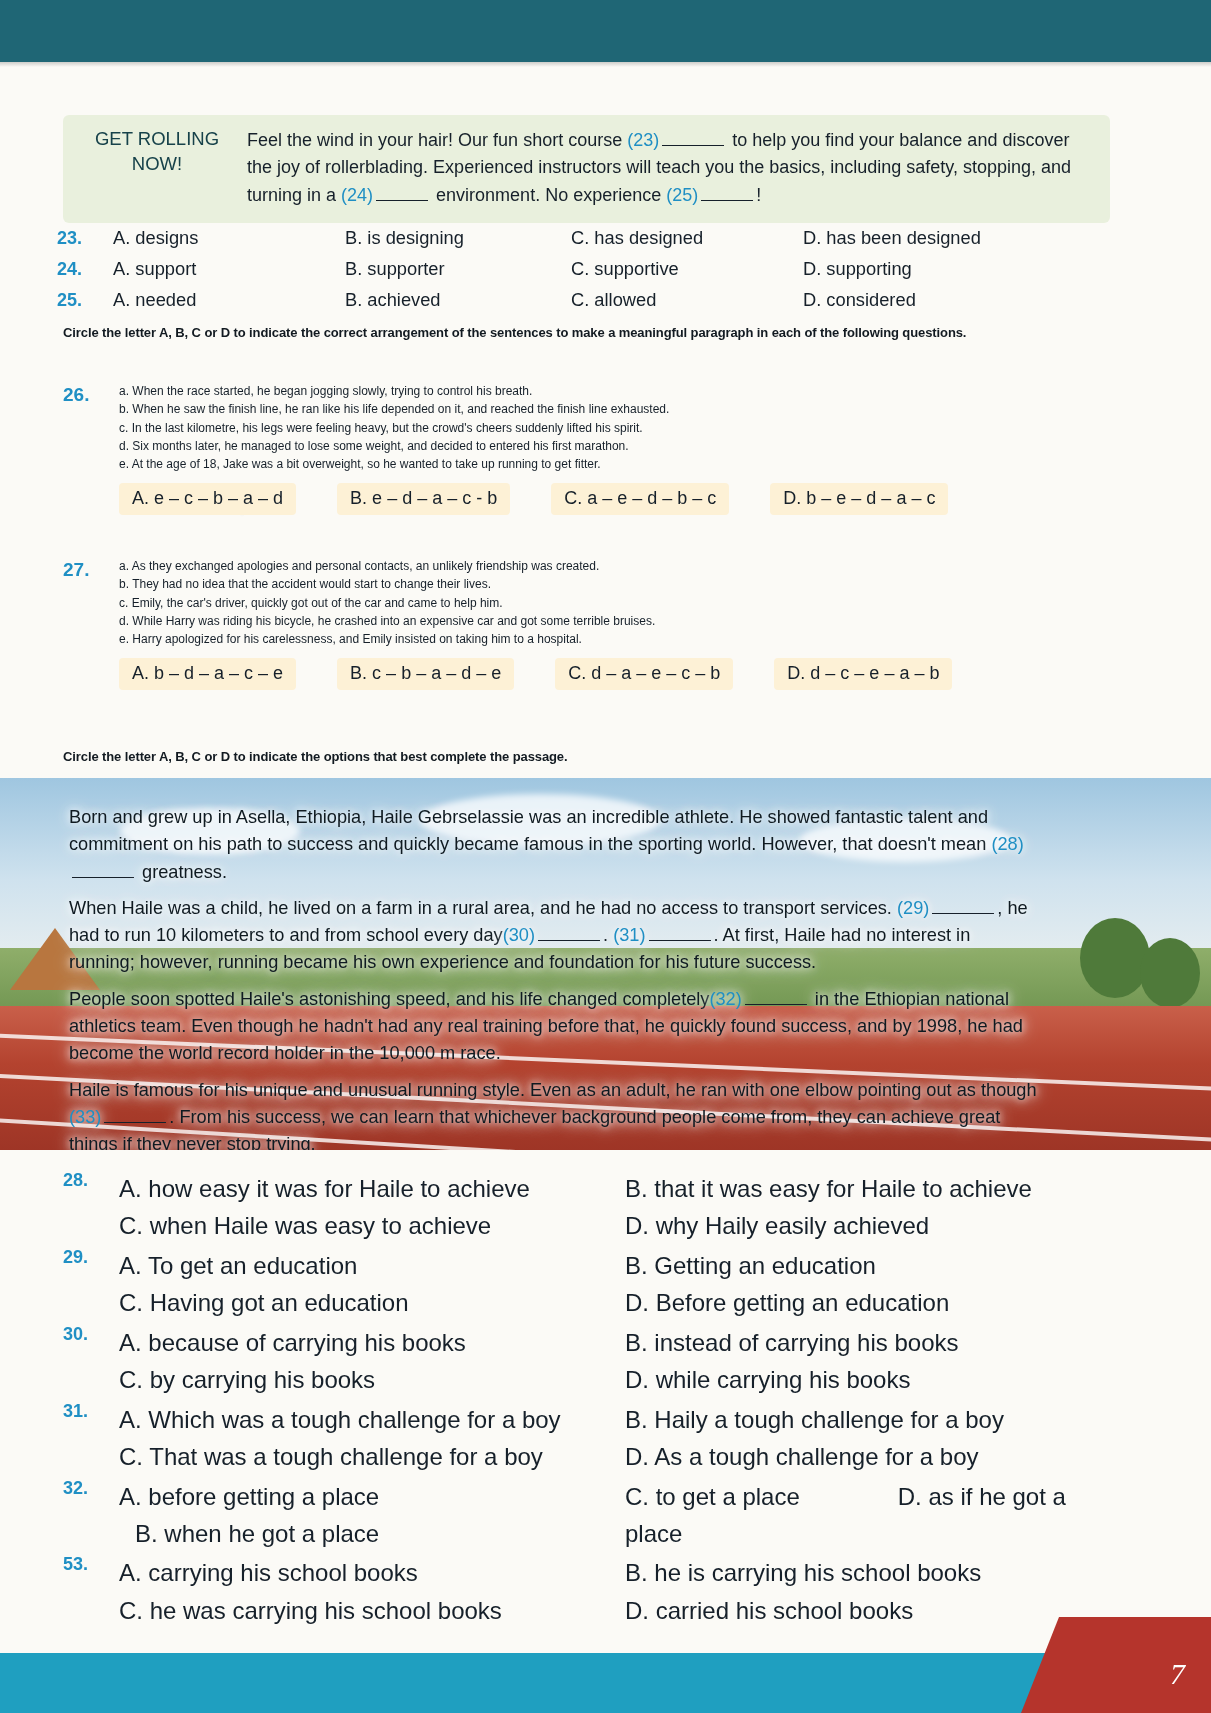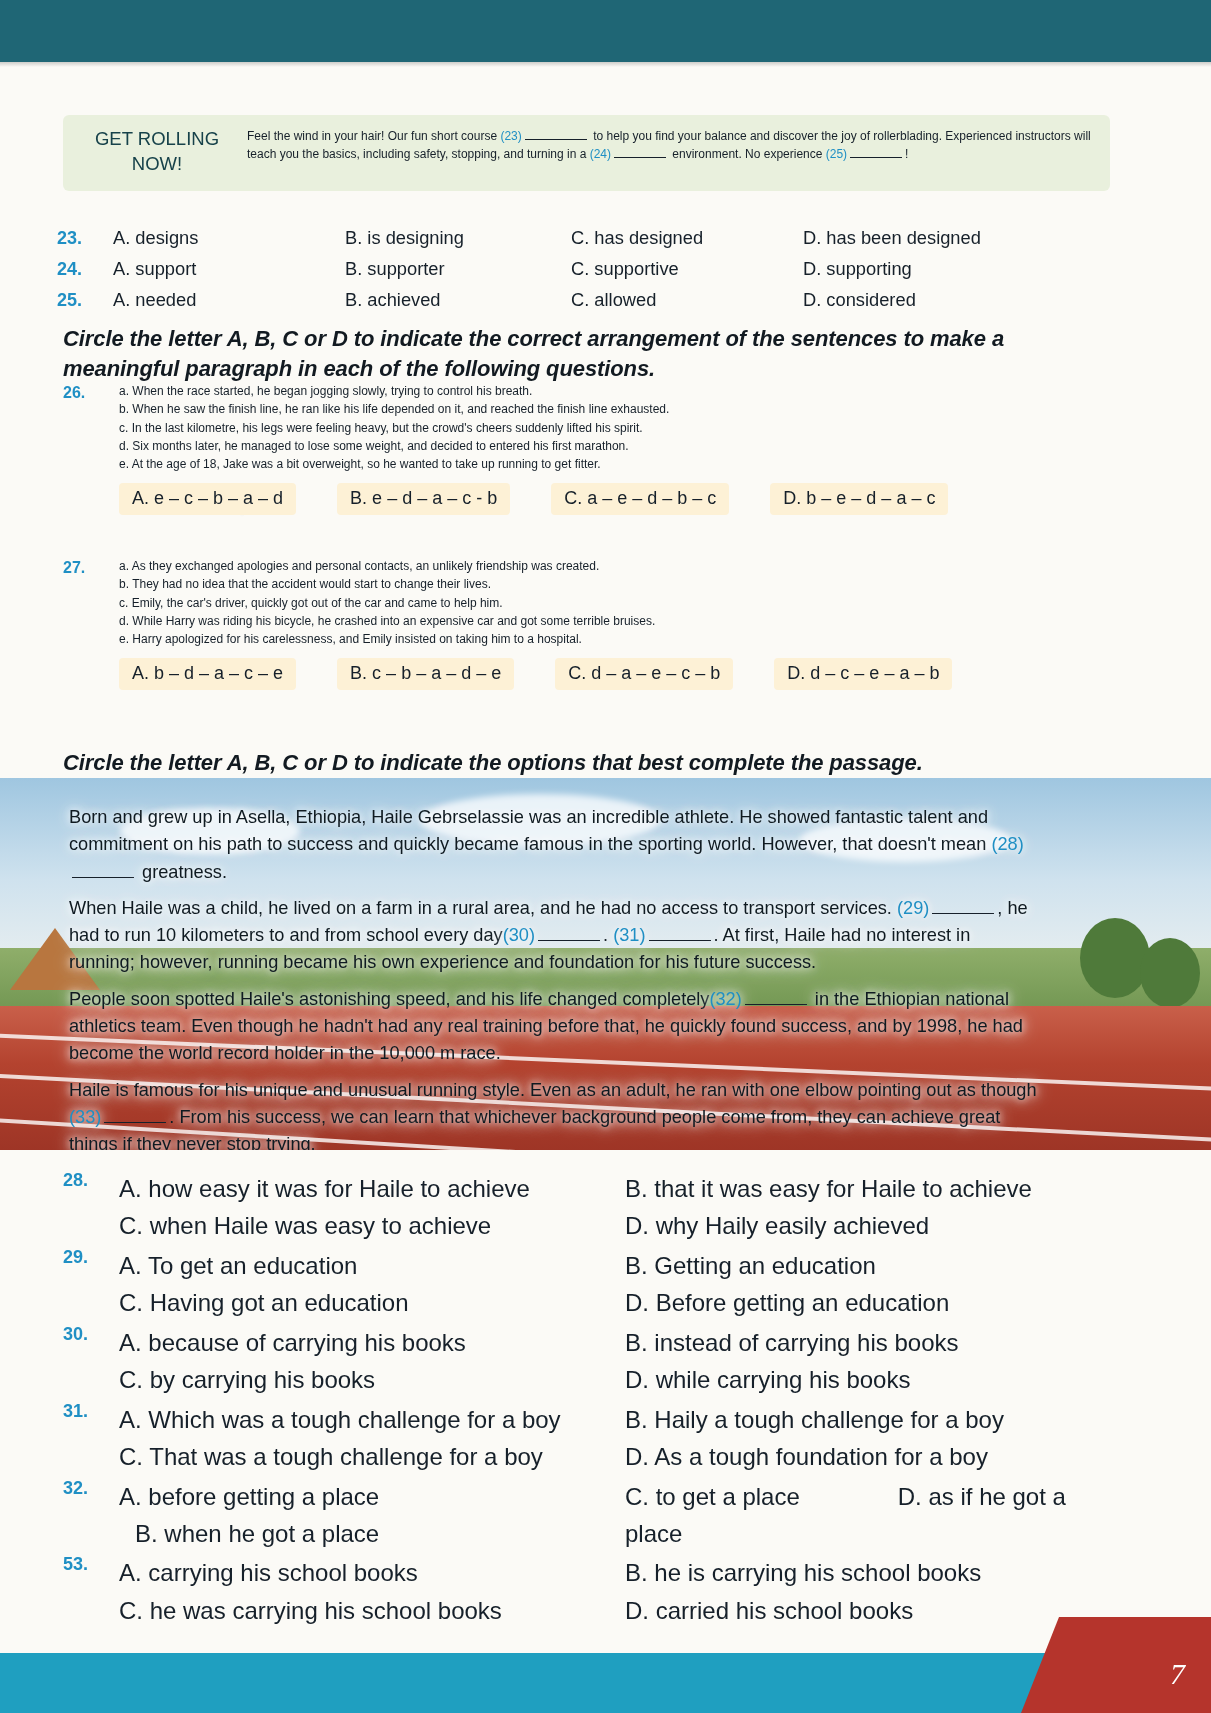--- a/index.html
+++ b/index.html
@@ -86,21 +86,21 @@
     align-items: center;
     justify-content: center;
     text-align: center;
     font-size: 18.5px;
     color: #17424a;
     line-height: 1.35;
     font-family: "Liberation Sans", sans-serif;
   }
   .cloze-text {
     flex: 1;
-    font-size: 12px;
+    font-size: 18px;
     line-height: 1.52;
     color: #16202a;
     padding-left: 10px;
   }
   .qn { color: #1f8fc4; }
   .blank {
     display: inline-block;
     width: 62px;
     border-bottom: 1.6px solid #16202a;
     height: 0.95em;
@@ -127,39 +127,38 @@
   .opt-row .o { }
   .opt-row .o1 { width: 232px; }
   .opt-row .o2 { width: 226px; }
   .opt-row .o3 { width: 232px; }
   .opt-row .o4 { width: 240px; }
 
   .instr {
     position: absolute;
     left: 63px;
     width: 1050px;
-    font-size: 22px;
+    font-size: 13px;
     font-weight: bold;
     color: #121a21;
     line-height: 1.35;
     letter-spacing: -0.1px;
-    font-style: italic;
   }
   .instr-1 { top: 262px; }
   .instr-2 { top: 686px; }
 
   .q-block { position: absolute; left: 63px; width: 1060px; }
   .q-26 { top: 320px; }
   .q-27 { top: 495px; }
   .q-block .q-num {
     position: absolute;
     left: 0; top: 2px;
     color: #1f8fc4;
     font-weight: bold;
-    font-size: 16px;
+    font-size: 19px;
     width: 56px;
   }
   .q-lines { margin-left: 56px; }
   .q-line {
     font-size: 12px;
     line-height: 1.53;
     color: #16202a;
     white-space: nowrap;
   }
   .answer-chips {
@@ -411,21 +410,21 @@
 
       <div class="bo-row">
         <span class="bo-num">31.</span>
         <div class="bo-lines">
           <div class="bo-line">
             <span class="bo-a">A. Which was a tough challenge for a boy</span>
             <span class="bo-b">B. Haily a tough challenge for a boy</span>
           </div>
           <div class="bo-line">
             <span class="bo-a">C. That was a tough challenge for a boy</span>
-            <span class="bo-b">D. As a tough foundation for a boy</span>
+            <span class="bo-b">D. As a tough challenge for a boy</span>
           </div>
         </div>
       </div>
 
       <div class="bo-row">
         <span class="bo-num">32.</span>
         <div class="bo-lines">
           <div class="bo-line inline32">
             <span class="bo-a"><span class="sub">A. before getting a place</span><span class="sub sub2">B. when he got a place</span></span>
             <span class="bo-b"><span class="sub">C. to get a place</span><span class="sub sub2">D. as if he got a place</span></span>

